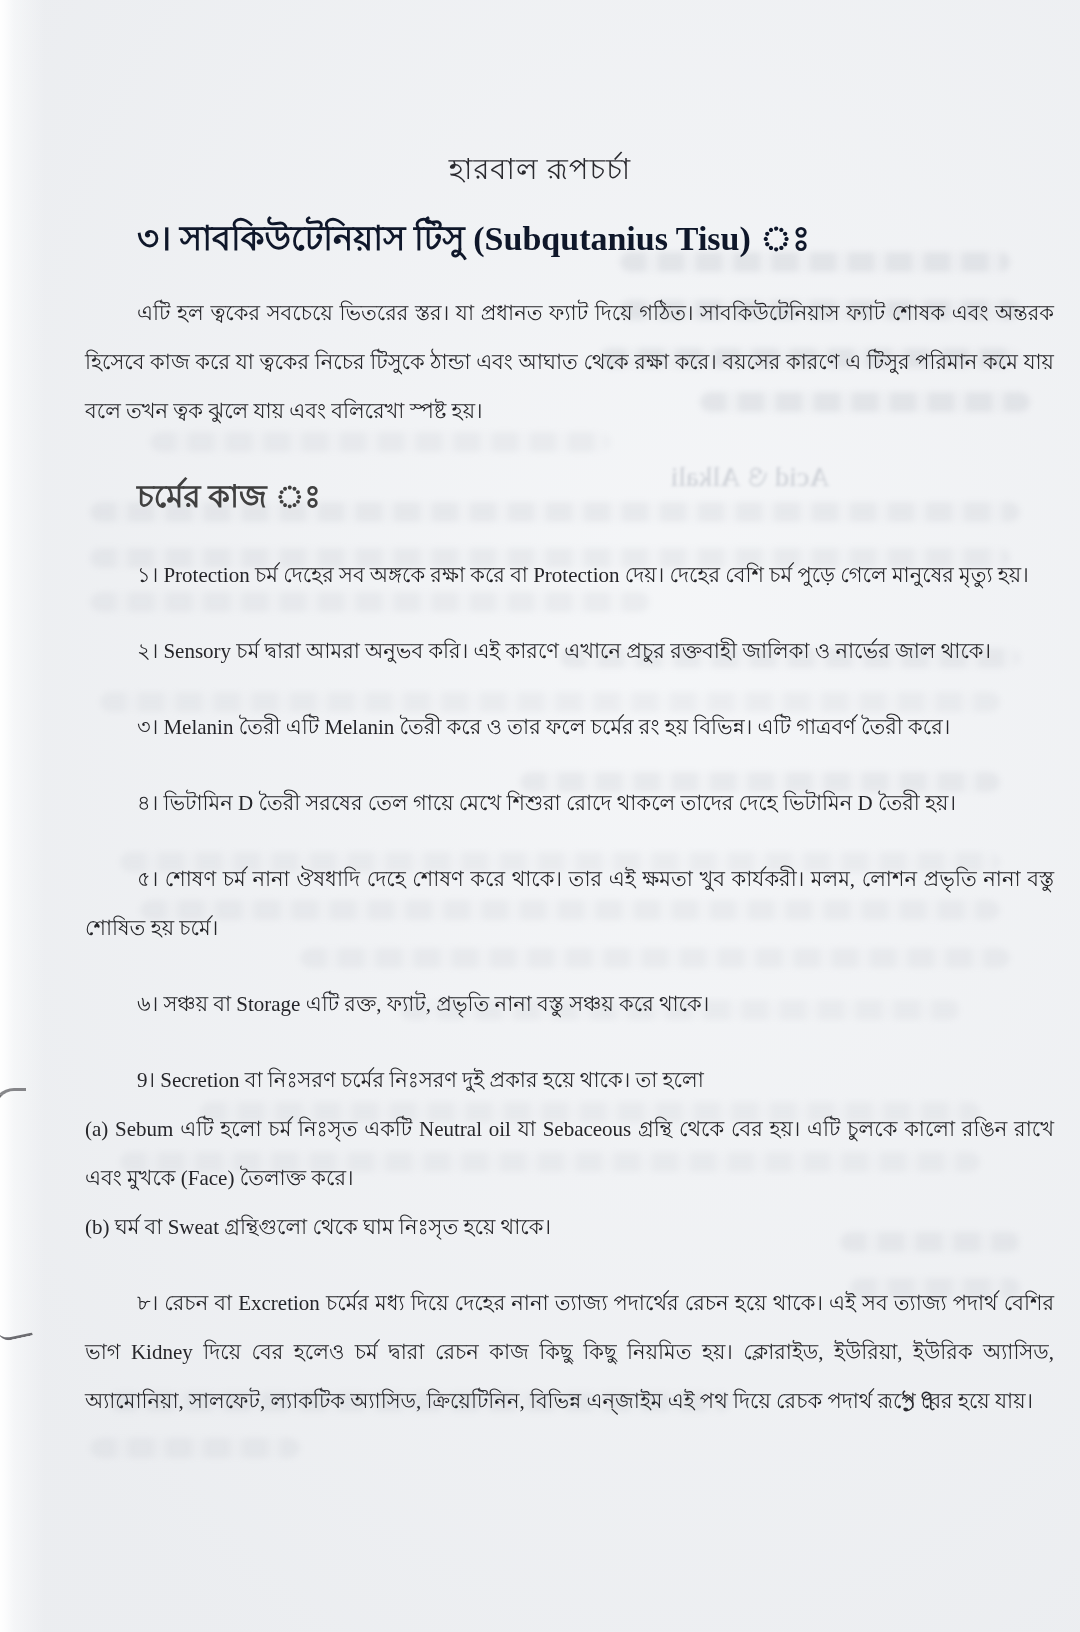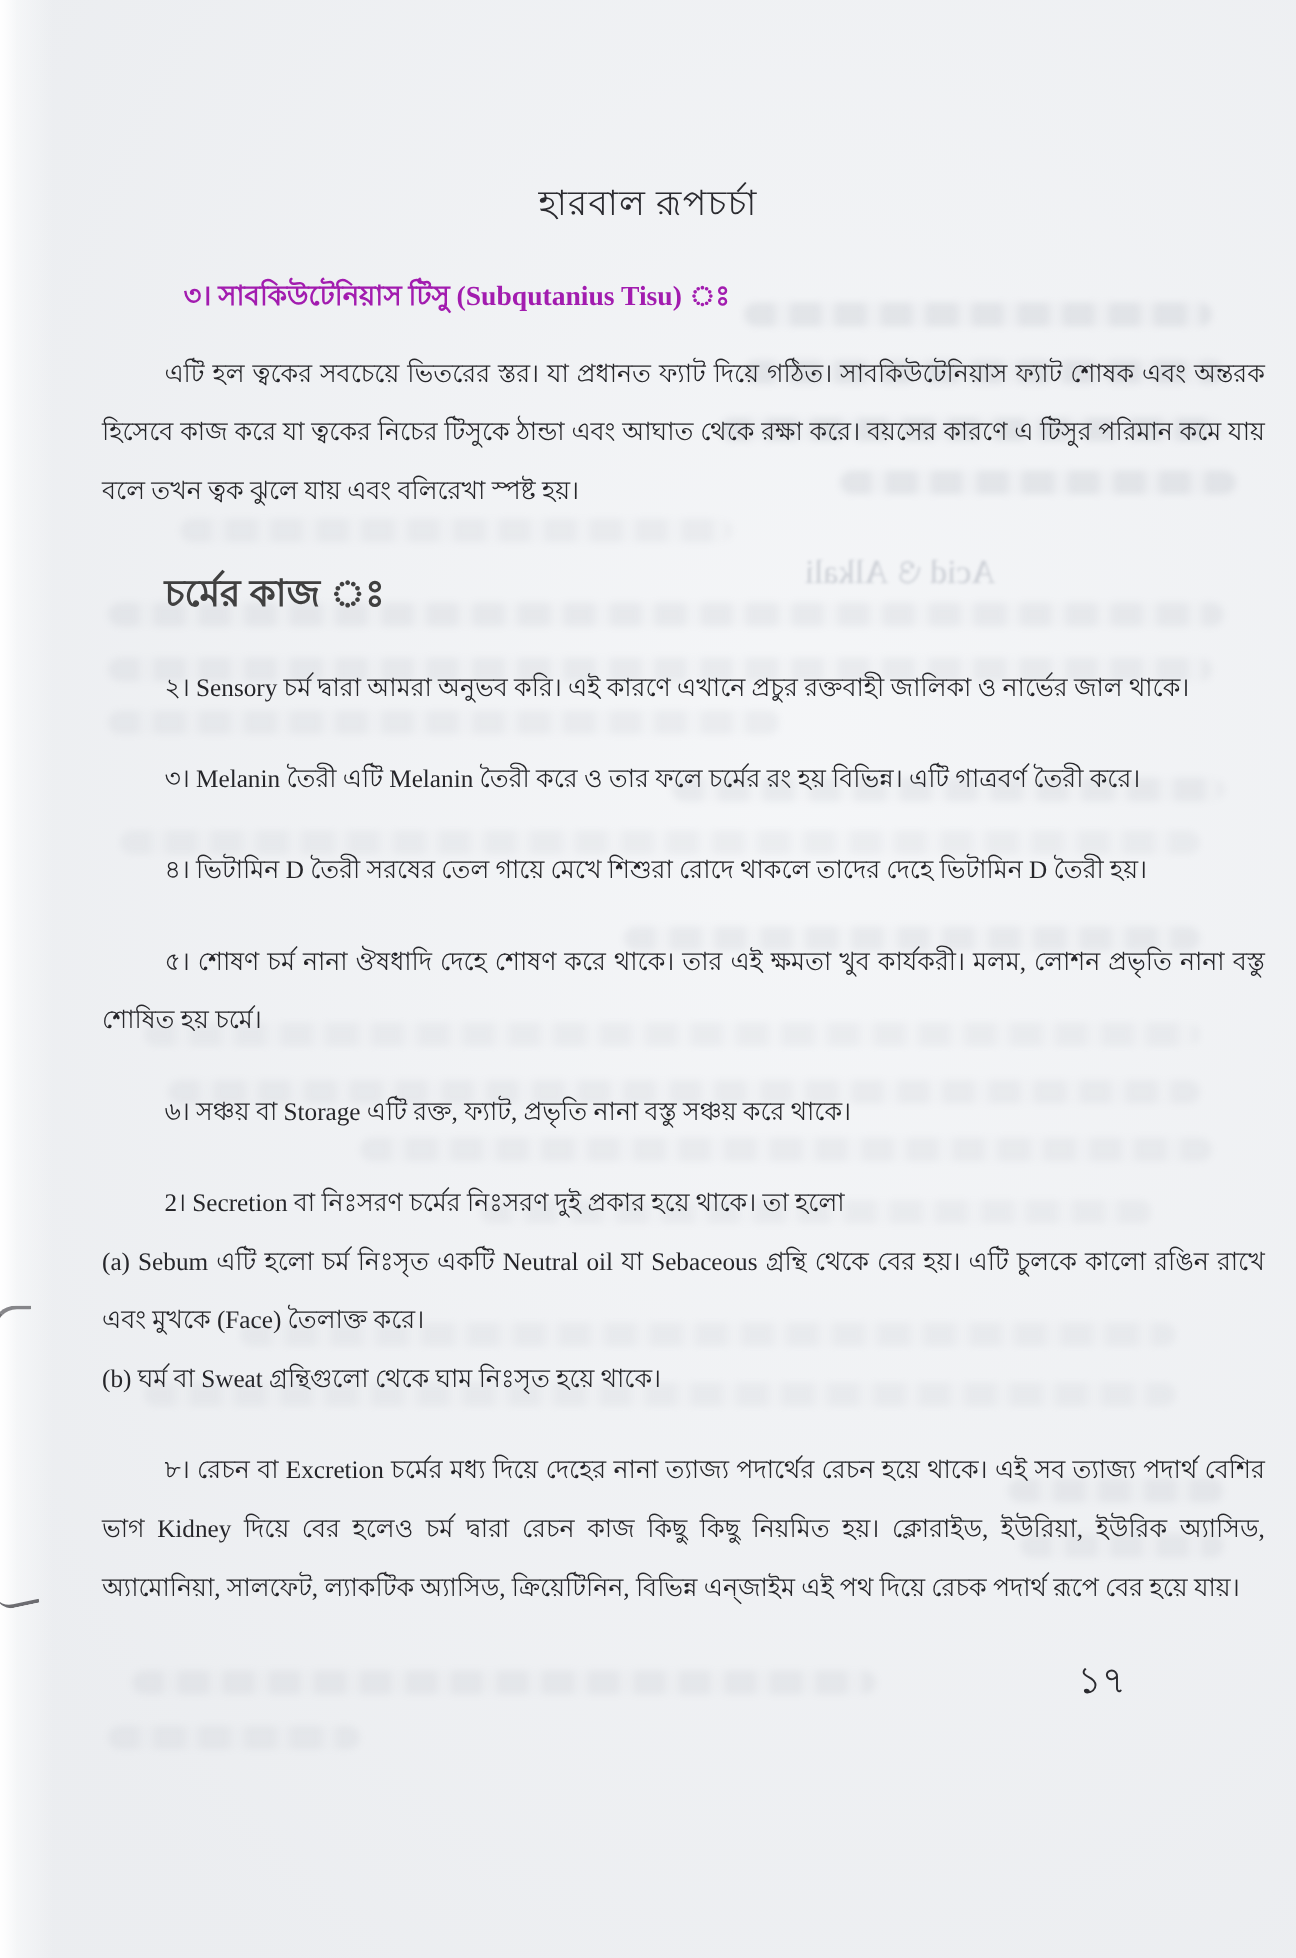--- a/index.html
+++ b/index.html
@@ -29,25 +29,25 @@
     text-align: center;
     font-size: 29px;
     letter-spacing: 1px;
     color: #2b2b30;
   }
   .content {
     position: absolute;
     left: 85px; right: 66px; top: 212px;
   }
   .section-heading {
-    font-size: 23px;
+    font-size: 34px;
     font-weight: bold;
     text-indent: 52px;
-    margin: 16px;
-    color: #a21caf;
+    margin: 0;
+    color: #0f172a;
   }
   .para {
     font-size: 21px;
     line-height: 49px;
     text-align: justify;
     text-indent: 52px;
     margin: 20px 0 0 0;
   }
   .functions-heading {
     font-size: 31px;
@@ -145,25 +145,26 @@
 
   <div class="book-header">হারবাল রূপচর্চা</div>
 
   <div class="content">
     <h2 class="section-heading">৩। সাবকিউটেনিয়াস টিসু (Subqutanius Tisu) ঃ</h2>
 
     <p class="para">এটি হল ত্বকের সবচেয়ে ভিতরের স্তর। যা প্রধানত ফ্যাট দিয়ে গঠিত। সাবকিউটেনিয়াস ফ্যাট শোষক এবং অন্তরক হিসেবে কাজ করে যা ত্বকের নিচের টিসুকে ঠান্ডা এবং আঘাত থেকে রক্ষা করে। বয়সের কারণে এ টিসুর পরিমান কমে যায় বলে তখন ত্বক ঝুলে যায় এবং বলিরেখা স্পষ্ট হয়।</p>
 
     <h3 class="functions-heading">চর্মের কাজ ঃ</h3>
 
+    <p class="para item">১। Protection চর্ম দেহের সব অঙ্গকে রক্ষা করে বা Protection দেয়। দেহের বেশি চর্ম পুড়ে গেলে মানুষের মৃত্যু হয়।</p>
     <p class="para item">২। Sensory চর্ম দ্বারা আমরা অনুভব করি। এই কারণে এখানে প্রচুর রক্তবাহী জালিকা ও নার্ভের জাল থাকে।</p>
     <p class="para item">৩। Melanin তৈরী এটি Melanin তৈরী করে ও তার ফলে চর্মের রং হয় বিভিন্ন। এটি গাত্রবর্ণ তৈরী করে।</p>
     <p class="para item">৪। ভিটামিন D তৈরী সরষের তেল গায়ে মেখে শিশুরা রোদে থাকলে তাদের দেহে ভিটামিন D তৈরী হয়।</p>
     <p class="para item">৫। শোষণ চর্ম নানা ঔষধাদি দেহে শোষণ করে থাকে। তার এই ক্ষমতা খুব কার্যকরী। মলম, লোশন প্রভৃতি নানা বস্তু শোষিত হয় চর্মে।</p>
     <p class="para item">৬। সঞ্চয় বা Storage এটি রক্ত, ফ্যাট, প্রভৃতি নানা বস্তু সঞ্চয় করে থাকে।</p>
-    <p class="para item">2। Secretion বা নিঃসরণ চর্মের নিঃসরণ দুই প্রকার হয়ে থাকে। তা হলো</p>
+    <p class="para item">9। Secretion বা নিঃসরণ চর্মের নিঃসরণ দুই প্রকার হয়ে থাকে। তা হলো</p>
     <p class="para item cont">(a) Sebum এটি হলো চর্ম নিঃসৃত একটি Neutral oil যা Sebaceous গ্রন্থি থেকে বের হয়। এটি চুলকে কালো রঙিন রাখে এবং মুখকে (Face) তৈলাক্ত করে।</p>
     <p class="para item cont">(b) ঘর্ম বা Sweat গ্রন্থিগুলো থেকে ঘাম নিঃসৃত হয়ে থাকে।</p>
     <p class="para item">৮। রেচন বা Excretion চর্মের মধ্য দিয়ে দেহের নানা ত্যাজ্য পদার্থের রেচন হয়ে থাকে। এই সব ত্যাজ্য পদার্থ বেশির ভাগ Kidney দিয়ে বের হলেও চর্ম দ্বারা রেচন কাজ কিছু কিছু নিয়মিত হয়। ক্লোরাইড, ইউরিয়া, ইউরিক অ্যাসিড, অ্যামোনিয়া, সালফেট, ল্যাকটিক অ্যাসিড, ক্রিয়েটিনিন, বিভিন্ন এন্‌জাইম এই পথ দিয়ে রেচক পদার্থ রূপে বের হয়ে যায়।</p>
   </div>
 
   <div class="page-number">১৭</div>
 </div>
 
 </body></html>

